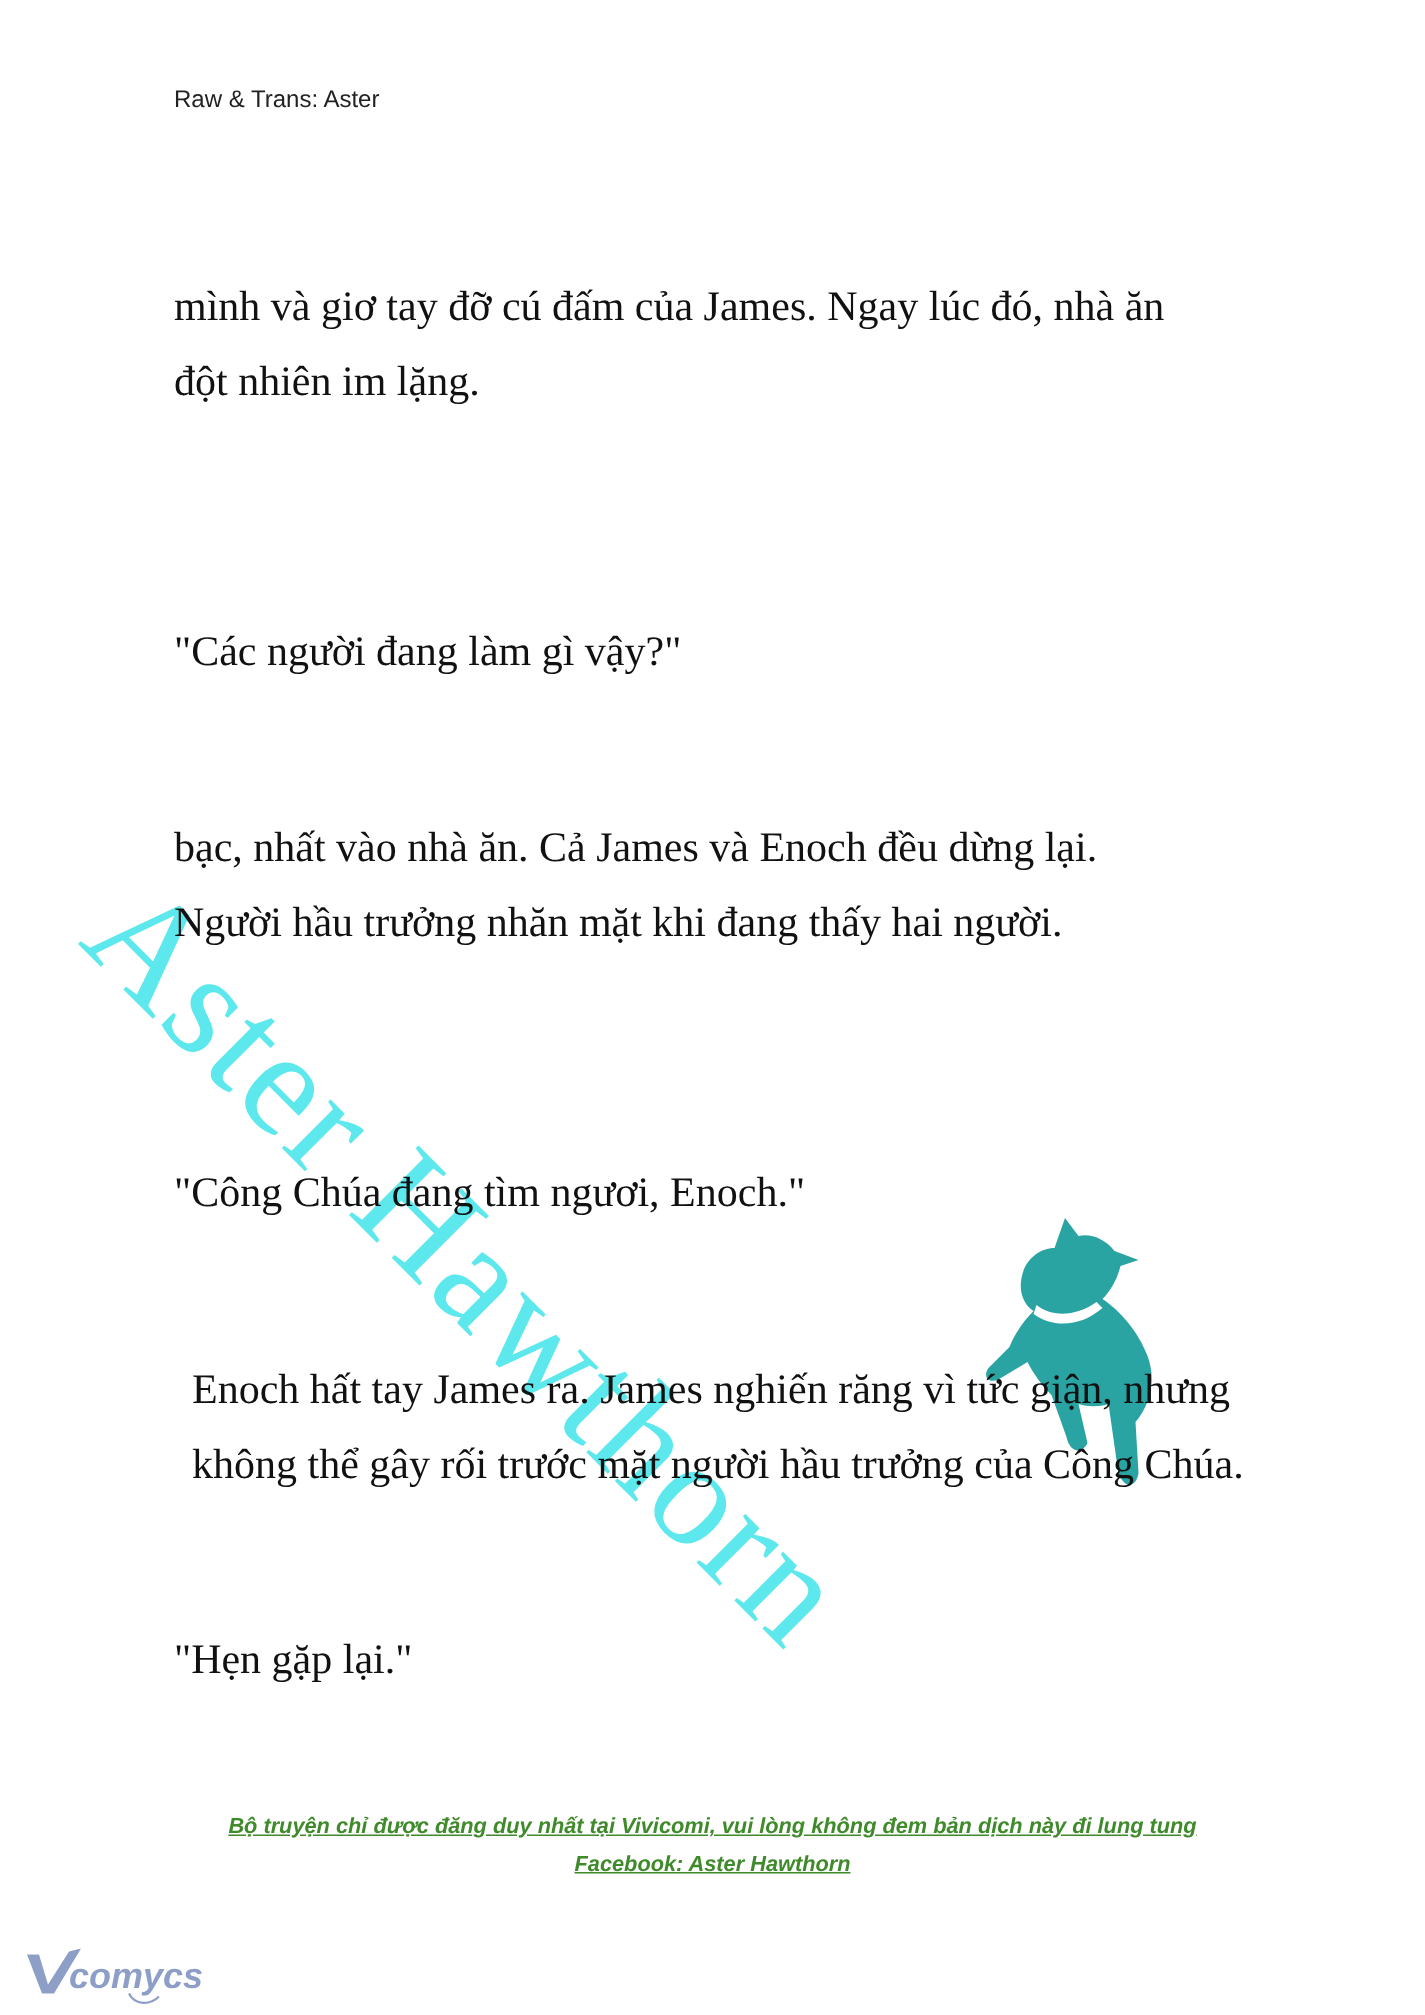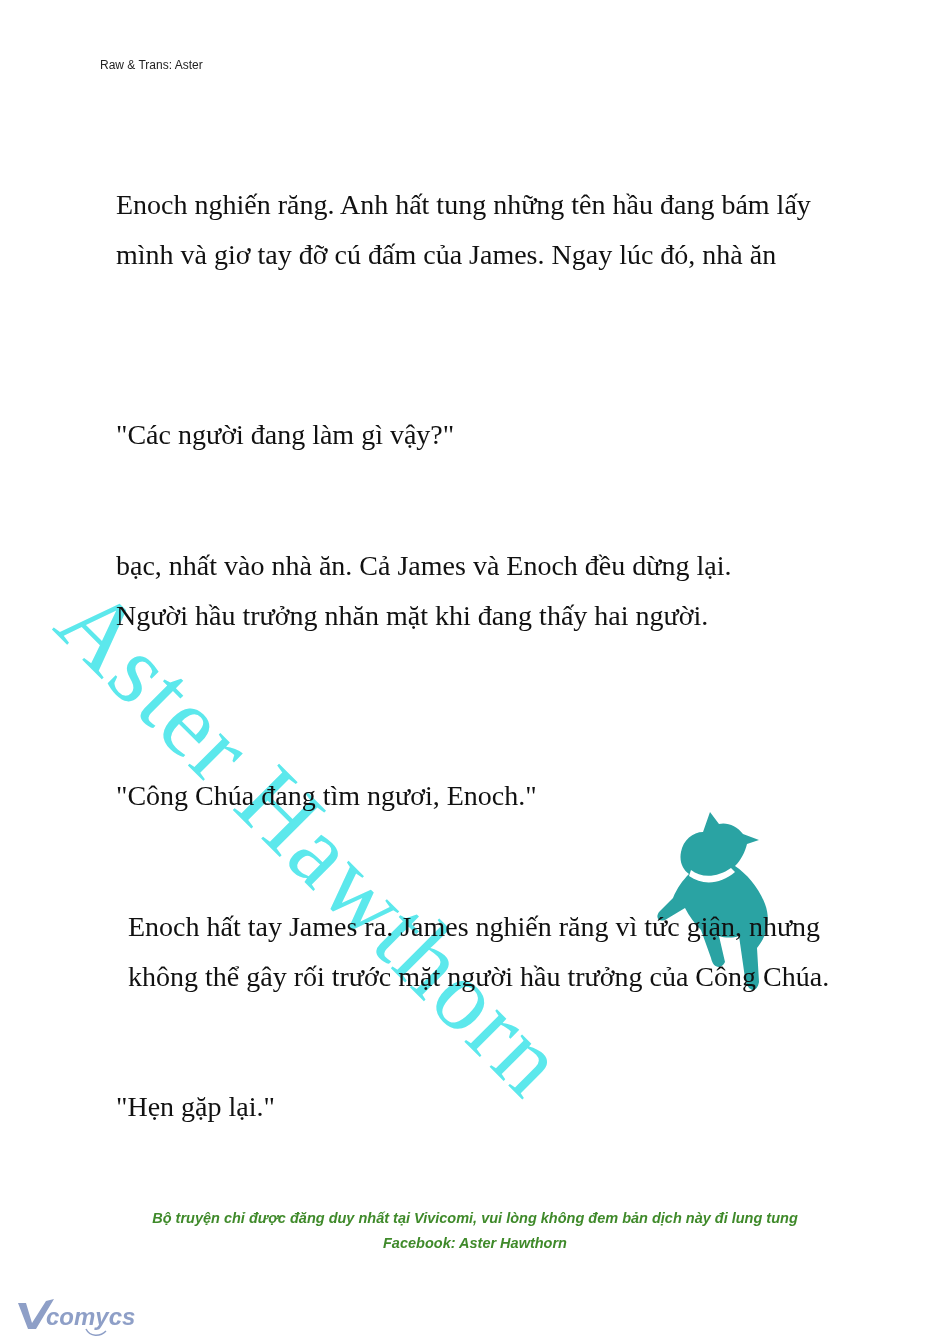--- a/index.html
+++ b/index.html
@@ -15,24 +15,24 @@
     }
     .page {
       position: absolute;
       left: 0; top: 0;
       width: 950px;
       height: 1343px;
       background: #ffffff;
     }
     .header {
       position: absolute;
-      left: 100px;
+      left: 116px;
       top: 58px;
       font-family: "Liberation Sans", sans-serif;
-      font-size: 12px;
+      font-size: 16px;
       color: #222222;
     }
     .body-text {
       position: absolute;
       left: 116px;
       width: 740px;
       font-family: "Liberation Serif", serif;
       font-size: 28px;
       line-height: 49.5px;
       color: #111111;
@@ -102,22 +102,22 @@
       C28 72 22 80 18 90 L4 104 C0 110 4 114 10 112 L30 100
       C34 108 40 116 46 122 L56 150 C58 160 66 162 70 154 L64 128
       C70 130 78 130 84 128 L90 170 C92 184 102 186 104 174
       L102 140 C112 128 116 112 110 96 C104 80 92 66 80 58
       C86 52 90 44 92 36 L104 32 L88 26 C82 18 72 14 64 16 Z"></path>
     <path fill="#ffffff" d="M36 62 C46 70 62 70 76 60 L80 64 C66 76 48 78 34 68 Z"></path>
   </svg>
 
   <div class="text-layer">
     <p class="body-text" style="top:180px;">
-      <span>Enoch nghiến răng. Anh hất tung những tên hầu đang bám lấy</span>
       <span>mình và giơ tay đỡ cú đấm của James. Ngay lúc đó, nhà ăn</span>
+      <span>đột nhiên im lặng.</span>
     </p>
 
     <p class="body-text" style="top:410px;">
       <span>"Các người đang làm gì vậy?"</span>
     </p>
 
     <p class="body-text" style="top:541px;">
       <span>bạc, nhất vào nhà ăn. Cả James và Enoch đều dừng lại.</span>
       <span>Người hầu trưởng nhăn mặt khi đang thấy hai người.</span>
     </p>
@@ -129,21 +129,21 @@
     <p class="body-text" style="top:902px;margin-left:12px;">
       <span>Enoch hất tay James ra. James nghiến răng vì tức giận, nhưng</span>
       <span>không thể gây rối trước mặt người hầu trưởng của Công Chúa.</span>
     </p>
 
     <p class="body-text" style="top:1082px;">
       <span>"Hẹn gặp lại."</span>
     </p>
   </div>
 
-  <div class="footer" style="top:1206px;">
+  <div class="footer" style="top:1206px;text-decoration:underline;">
     <div>Bộ truyện chỉ được đăng duy nhất tại Vivicomi, vui lòng không đem bản dịch này đi lung tung</div>
     <div>Facebook: Aster Hawthorn</div>
   </div>
 
   <svg class="logo" viewBox="0 0 130 44" xmlns="http://www.w3.org/2000/svg">
     <path fill="#8e9fc7" d="M2 8 L10 8 L16 28 L30 6 L38 4 L20 34 L12 34 Z"></path>
     <text x="30" y="30" font-family="Liberation Sans, sans-serif" font-style="italic" font-weight="bold" font-size="24" fill="#8e9fc7">comycs</text>
     <path d="M70 34 C74 42 84 42 90 36" stroke="#8e9fc7" stroke-width="1.5" fill="none"></path>
   </svg>
 

